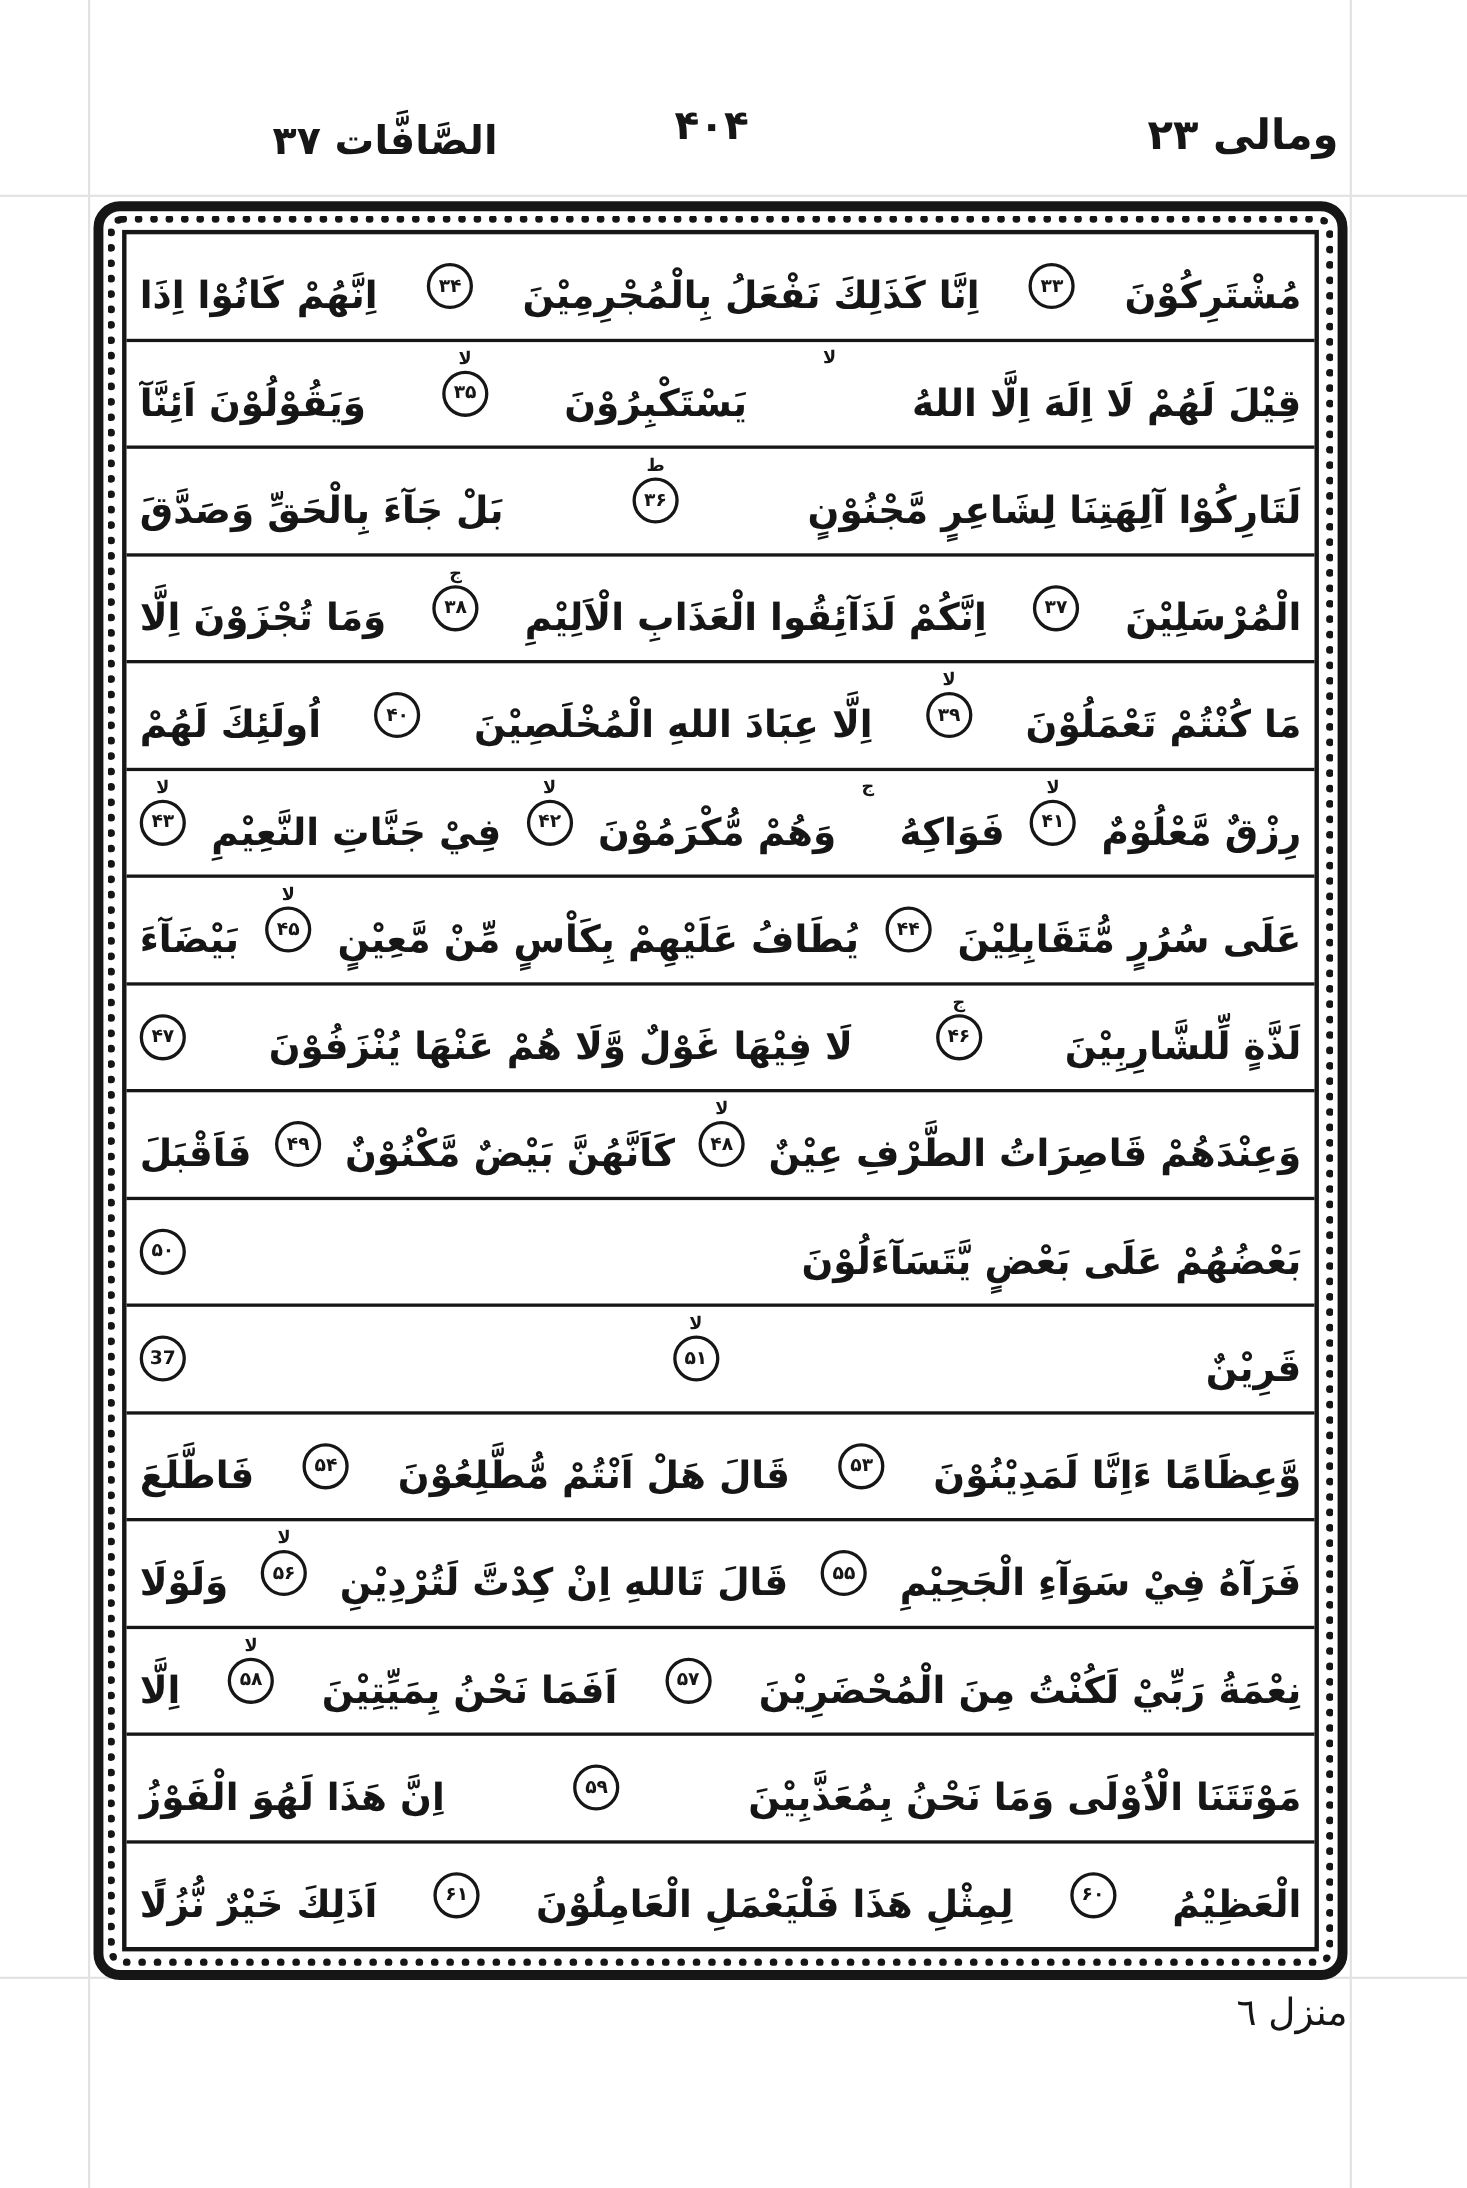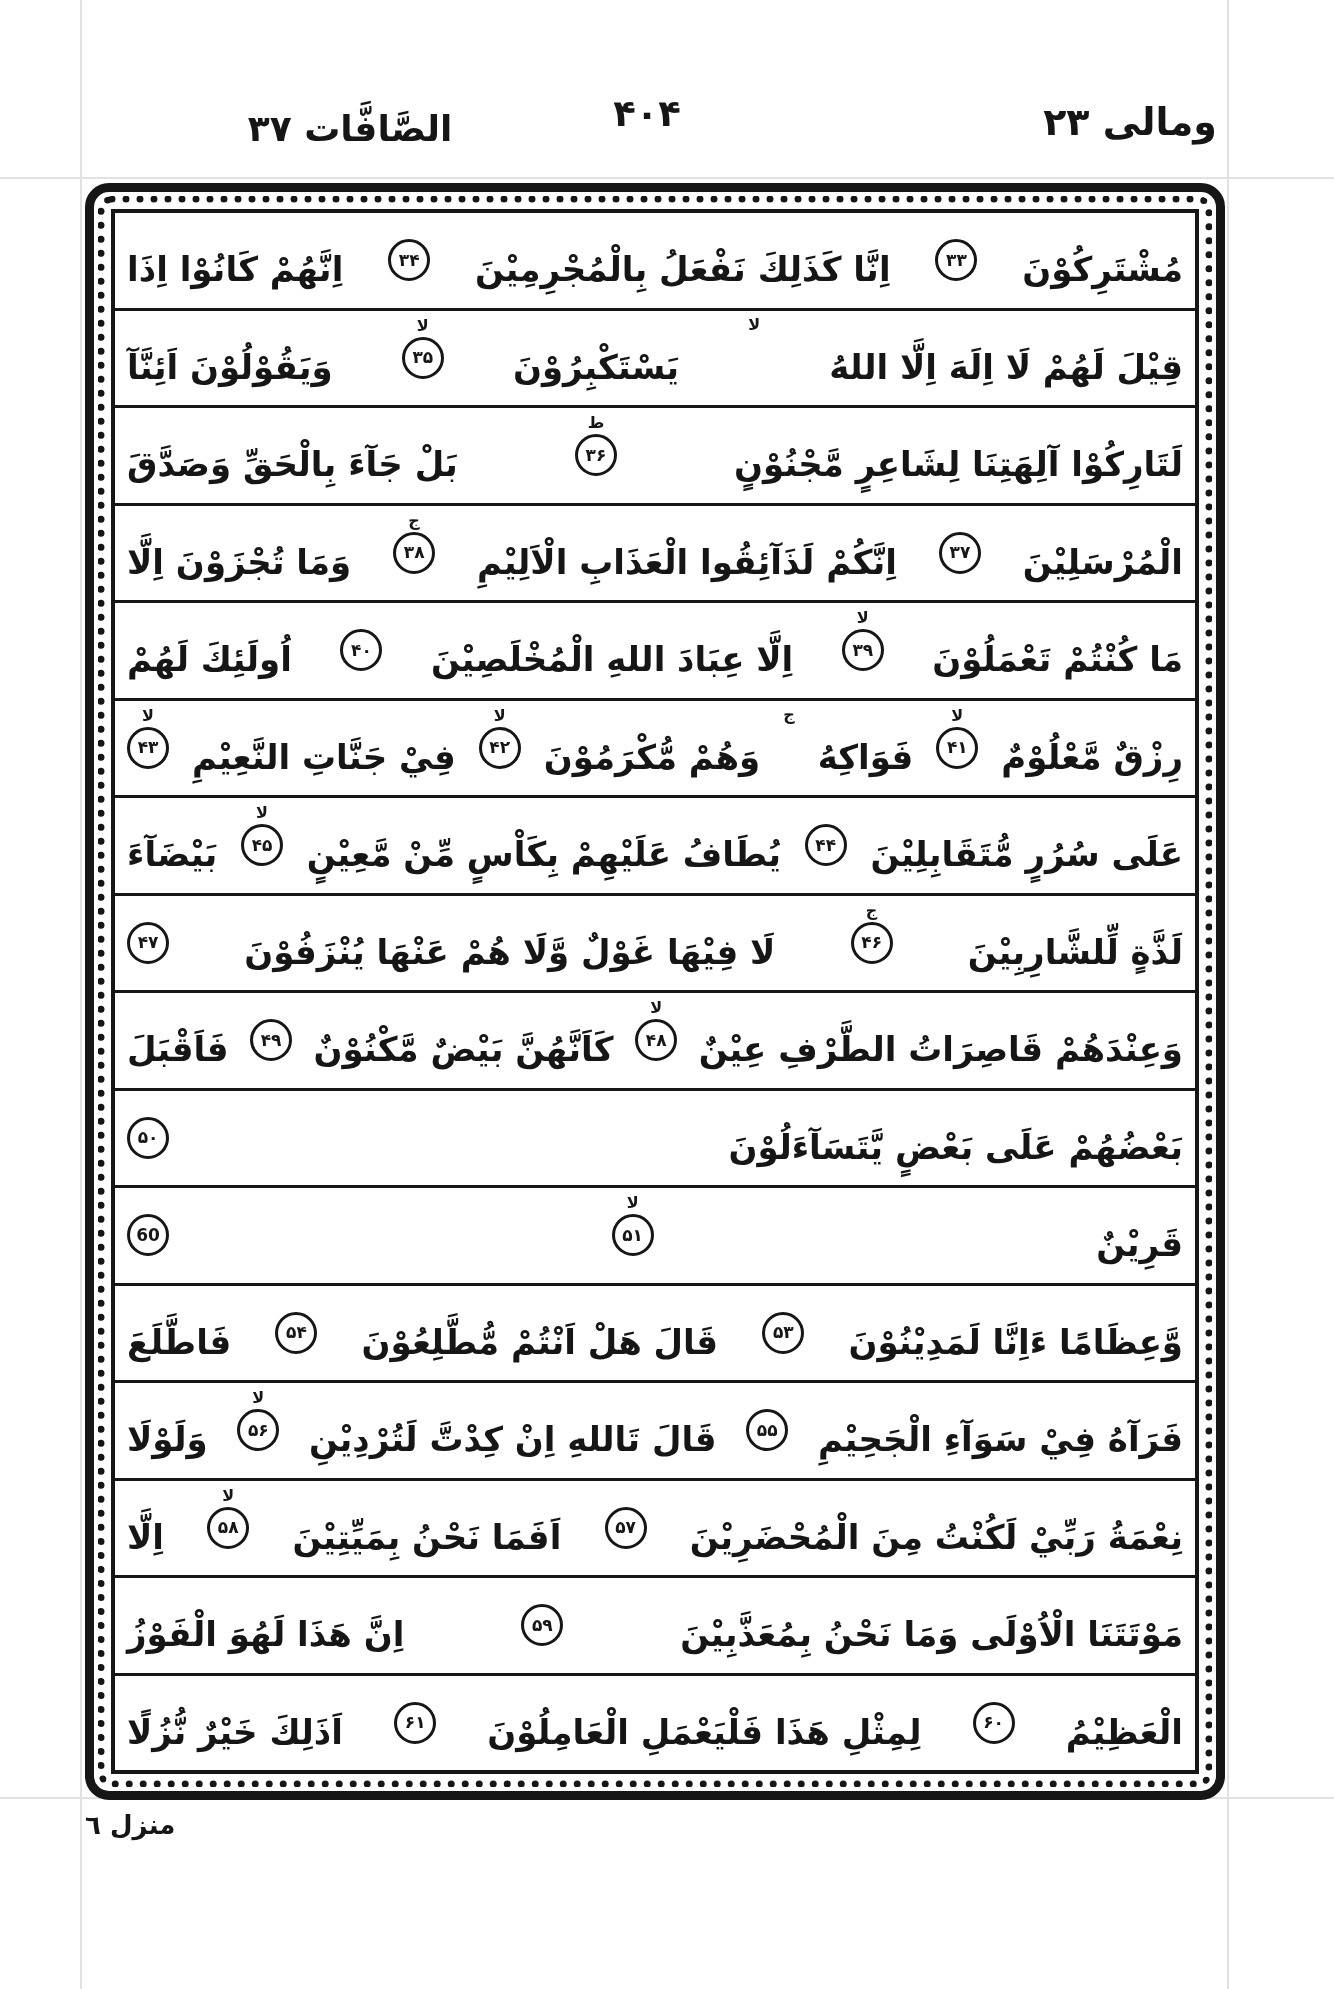--- a/index.html
+++ b/index.html
@@ -48,21 +48,21 @@
   }
   .ayah .mark{
     position:absolute;top:-22px;left:50%;transform:translateX(-50%);
     font-size:16px;line-height:1;white-space:nowrap;
   }
   .inline-mark{
     font-size:16px;line-height:1;align-self:flex-start;margin-top:6px;white-space:nowrap;
   }
   .footer-manzil{
     position:absolute;z-index:2;left:85px;top:1810px;width:1140px;
-    text-align:left;font-size:26px;font-weight:bold;direction:rtl;
+    text-align:right;font-size:34px;font-weight:normal;direction:rtl;
   }
 </style>
 </head>
 <body>
 
 <div class="artifact v1"></div>
 <div class="artifact v2"></div>
 <div class="artifact h1"></div>
 <div class="artifact h2"></div>
 
@@ -186,21 +186,21 @@
             <span>۵۰</span>
           </span>
         </div>
         <div class="row">
           <span class="seg">قَرِيْنٌ</span>
           <span class="ayah">
             <span>۵۱</span>
             <span class="mark">لا</span>
           </span>
           <span class="ayah">
-            <span>60</span>
+            <span>37</span>
           </span>
         </div>
         <div class="row">
           <span class="seg">وَّعِظَامًا ءَاِنَّا لَمَدِيْنُوْنَ</span>
           <span class="ayah">
             <span>۵۳</span>
           </span>
           <span class="seg">قَالَ هَلْ اَنْتُمْ مُّطَّلِعُوْنَ</span>
           <span class="ayah">
             <span>۵۴</span>

